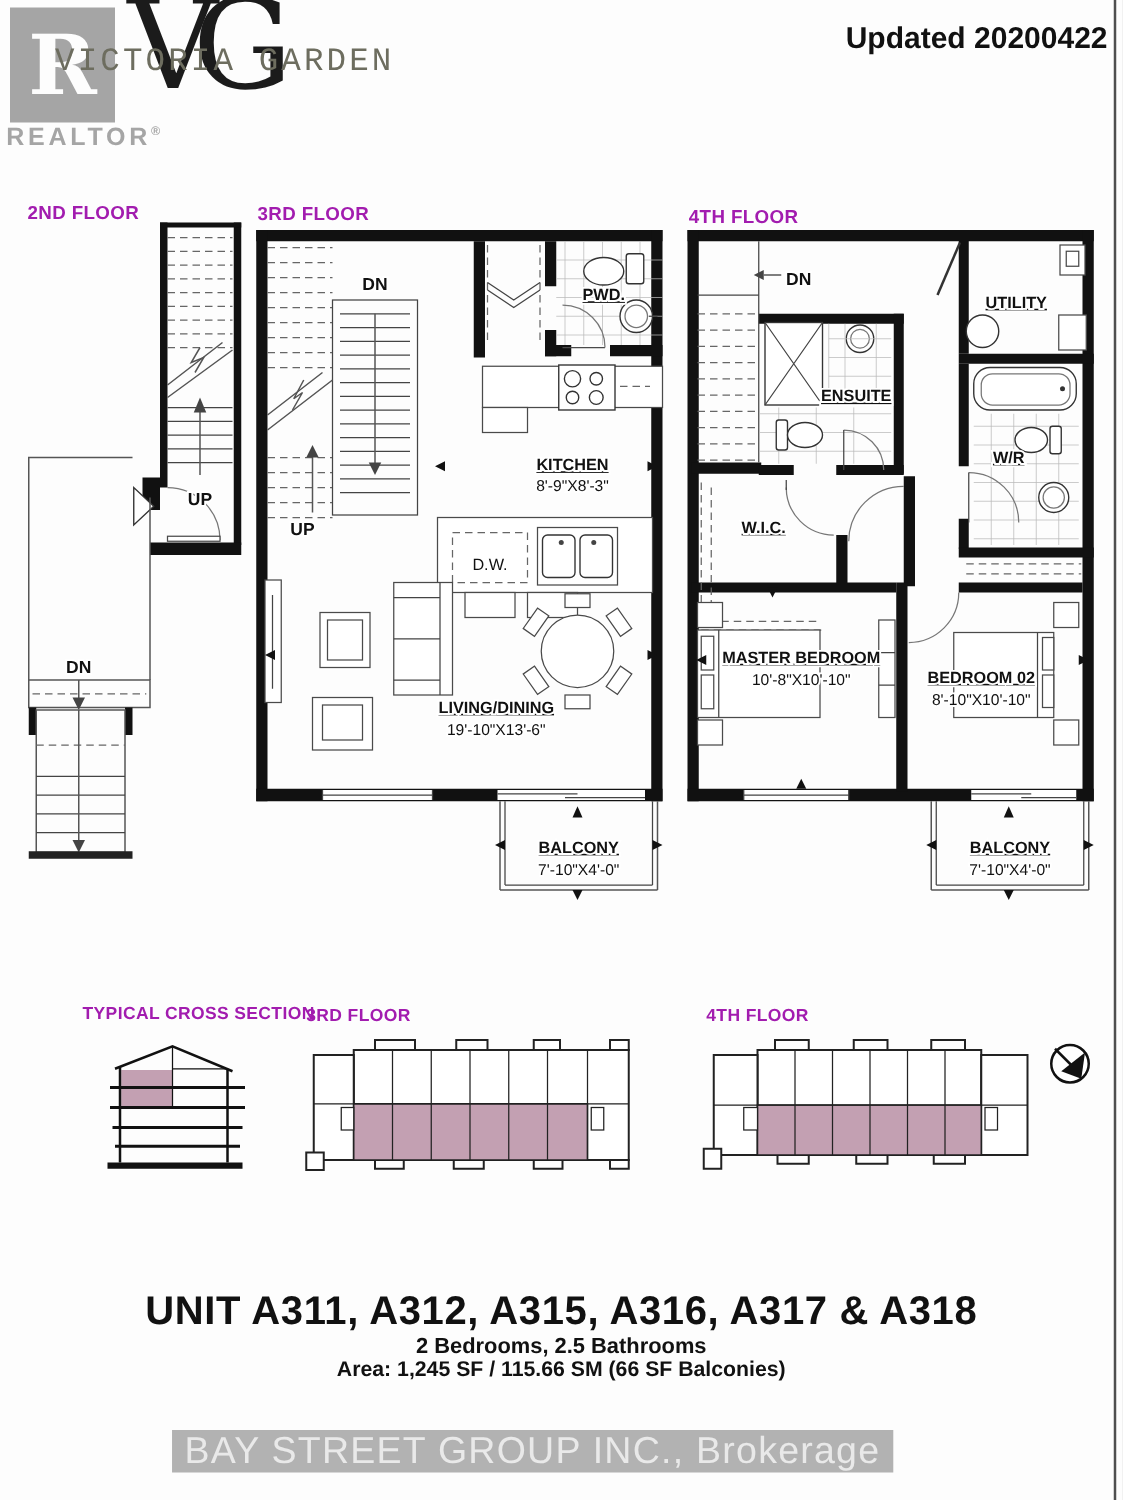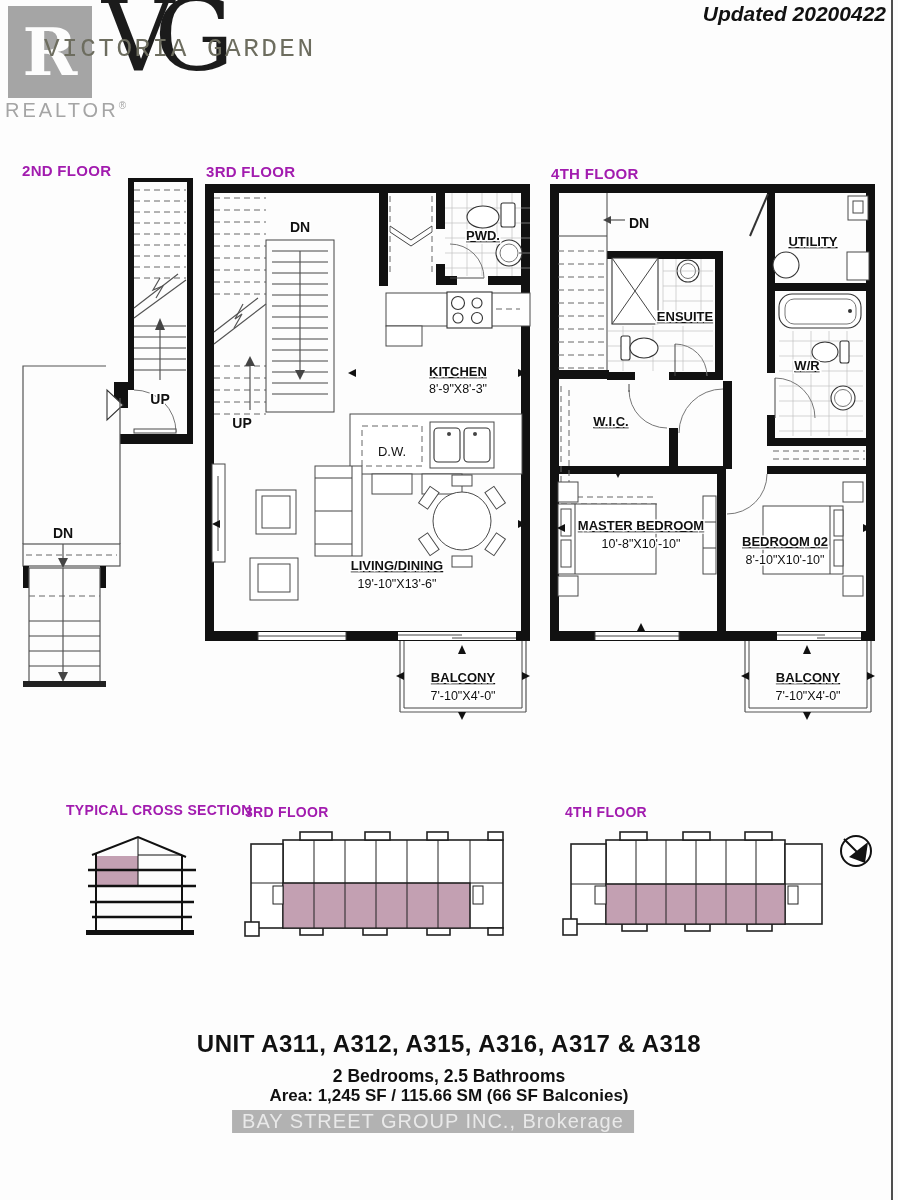--- a/index.html
+++ b/index.html
@@ -2,56 +2,56 @@
 <html><head>
 <meta charset="utf-8">
 <style>
   html,body{margin:0;padding:0;background:#e8e8e8;}
   .page{position:relative;width:898px;height:1200px;background:#fdfdfd;overflow:hidden;
         font-family:"Liberation Sans",sans-serif;color:#111;margin:0 auto;}
   
   .realtor-box{position:absolute;left:8px;top:6px;width:84px;height:92px;background:#a5a5a5;
                display:flex;align-items:center;justify-content:center;}
   .realtor-r{font-family:"DejaVu Serif",serif;font-weight:bold;font-size:66px;color:#fdfdfd;line-height:1;}
-  .realtor-word{position:absolute;left:5px;top:99px;font-size:20px;font-weight:400;color:#a5a5a5;
+  .realtor-word{position:absolute;left:5px;top:99px;font-size:20px;font-weight:700;color:#a5a5a5;
                 letter-spacing:3px;}
   .realtor-word sup{font-size:10px;}
   .vg{position:absolute;left:102px;top:-14px;font-family:"DejaVu Serif",serif;font-size:100px;
       color:#1b1b1b;letter-spacing:-0.20em;z-index:1;line-height:1;}
   .brand-name{position:absolute;left:44px;top:34px;font-family:Liberation Mono, monospace;
               font-size:26px;letter-spacing:2.5px;color:#6d6d5f;z-index:2;}
-  .updated{position:absolute;right:12px;top:2px;font-size:21px;font-style:italic;font-weight:bold;color:#111;}
+  .updated{position:absolute;right:12px;top:17px;font-size:24px;font-weight:bold;color:#111;}
   .right-border{position:absolute;left:891px;top:0;width:2px;height:1200px;background:#4f4f4f;}
   
   .floor-title{position:absolute;font-size:15px;font-weight:600;letter-spacing:0.3px;color:#a21caf;}
   
   svg{position:absolute;overflow:visible;}
   svg text{font-family:"Liberation Sans",sans-serif;fill:#111;}
   .lbl{font-size:13px;font-weight:600;text-decoration:underline;text-anchor:middle;
        paint-order:stroke;stroke:#fff;stroke-width:3px;}
   .dim{font-size:12.5px;text-anchor:middle;paint-order:stroke;stroke:#fff;stroke-width:3px;}
   .updn{font-size:14px;font-weight:600;text-anchor:middle;paint-order:stroke;stroke:#fff;stroke-width:3px;}
   .wall{fill:#111;}
   .thin{stroke:#444;stroke-width:1;fill:none;}
   .thin2{stroke:#555;stroke-width:1.2;fill:none;}
   .lite{stroke:#b9b9b9;stroke-width:0.6;fill:none;}
   .dash{stroke:#666;stroke-width:1;fill:none;stroke-dasharray:6 4;}
   .fixt{stroke:#333;stroke-width:1.1;fill:#fff;}
   .furn{stroke:#4a4a4a;stroke-width:1;fill:#fff;}
   .arc{stroke:#777;stroke-width:1;fill:none;}
   
   .unit-title{position:absolute;left:0;top:1030px;width:898px;text-align:center;
-              font-size:24px;font-weight:bold;letter-spacing:0.5px;}
+              font-size:32px;font-weight:bold;letter-spacing:0.5px;}
   .unit-sub{position:absolute;left:0;top:1066px;width:898px;text-align:center;
             font-size:17.5px;font-weight:bold;}
   .unit-area{position:absolute;left:0;top:1086px;width:898px;text-align:center;
              font-size:17px;font-weight:bold;}
   
-  .watermark{position:absolute;left:50%;top:1110px;transform:translateX(-54%);
-             background:rgba(164,164,164,0.85);color:#e9e9e9;font-size:20px;
+  .watermark{position:absolute;left:50%;top:1144px;transform:translateX(-54%);
+             background:rgba(164,164,164,0.85);color:#e9e9e9;font-size:30px;
              padding:0 10px;letter-spacing:1px;white-space:nowrap;z-index:3;}
   .disc{position:absolute;left:28px;width:852px;font-size:13.5px;color:#1b1b1b;line-height:1.5;}
 </style>
 </head>
 <body>
 
 <div class="page">
 
   <div class="realtor-box">
     <span class="realtor-r">R</span>

